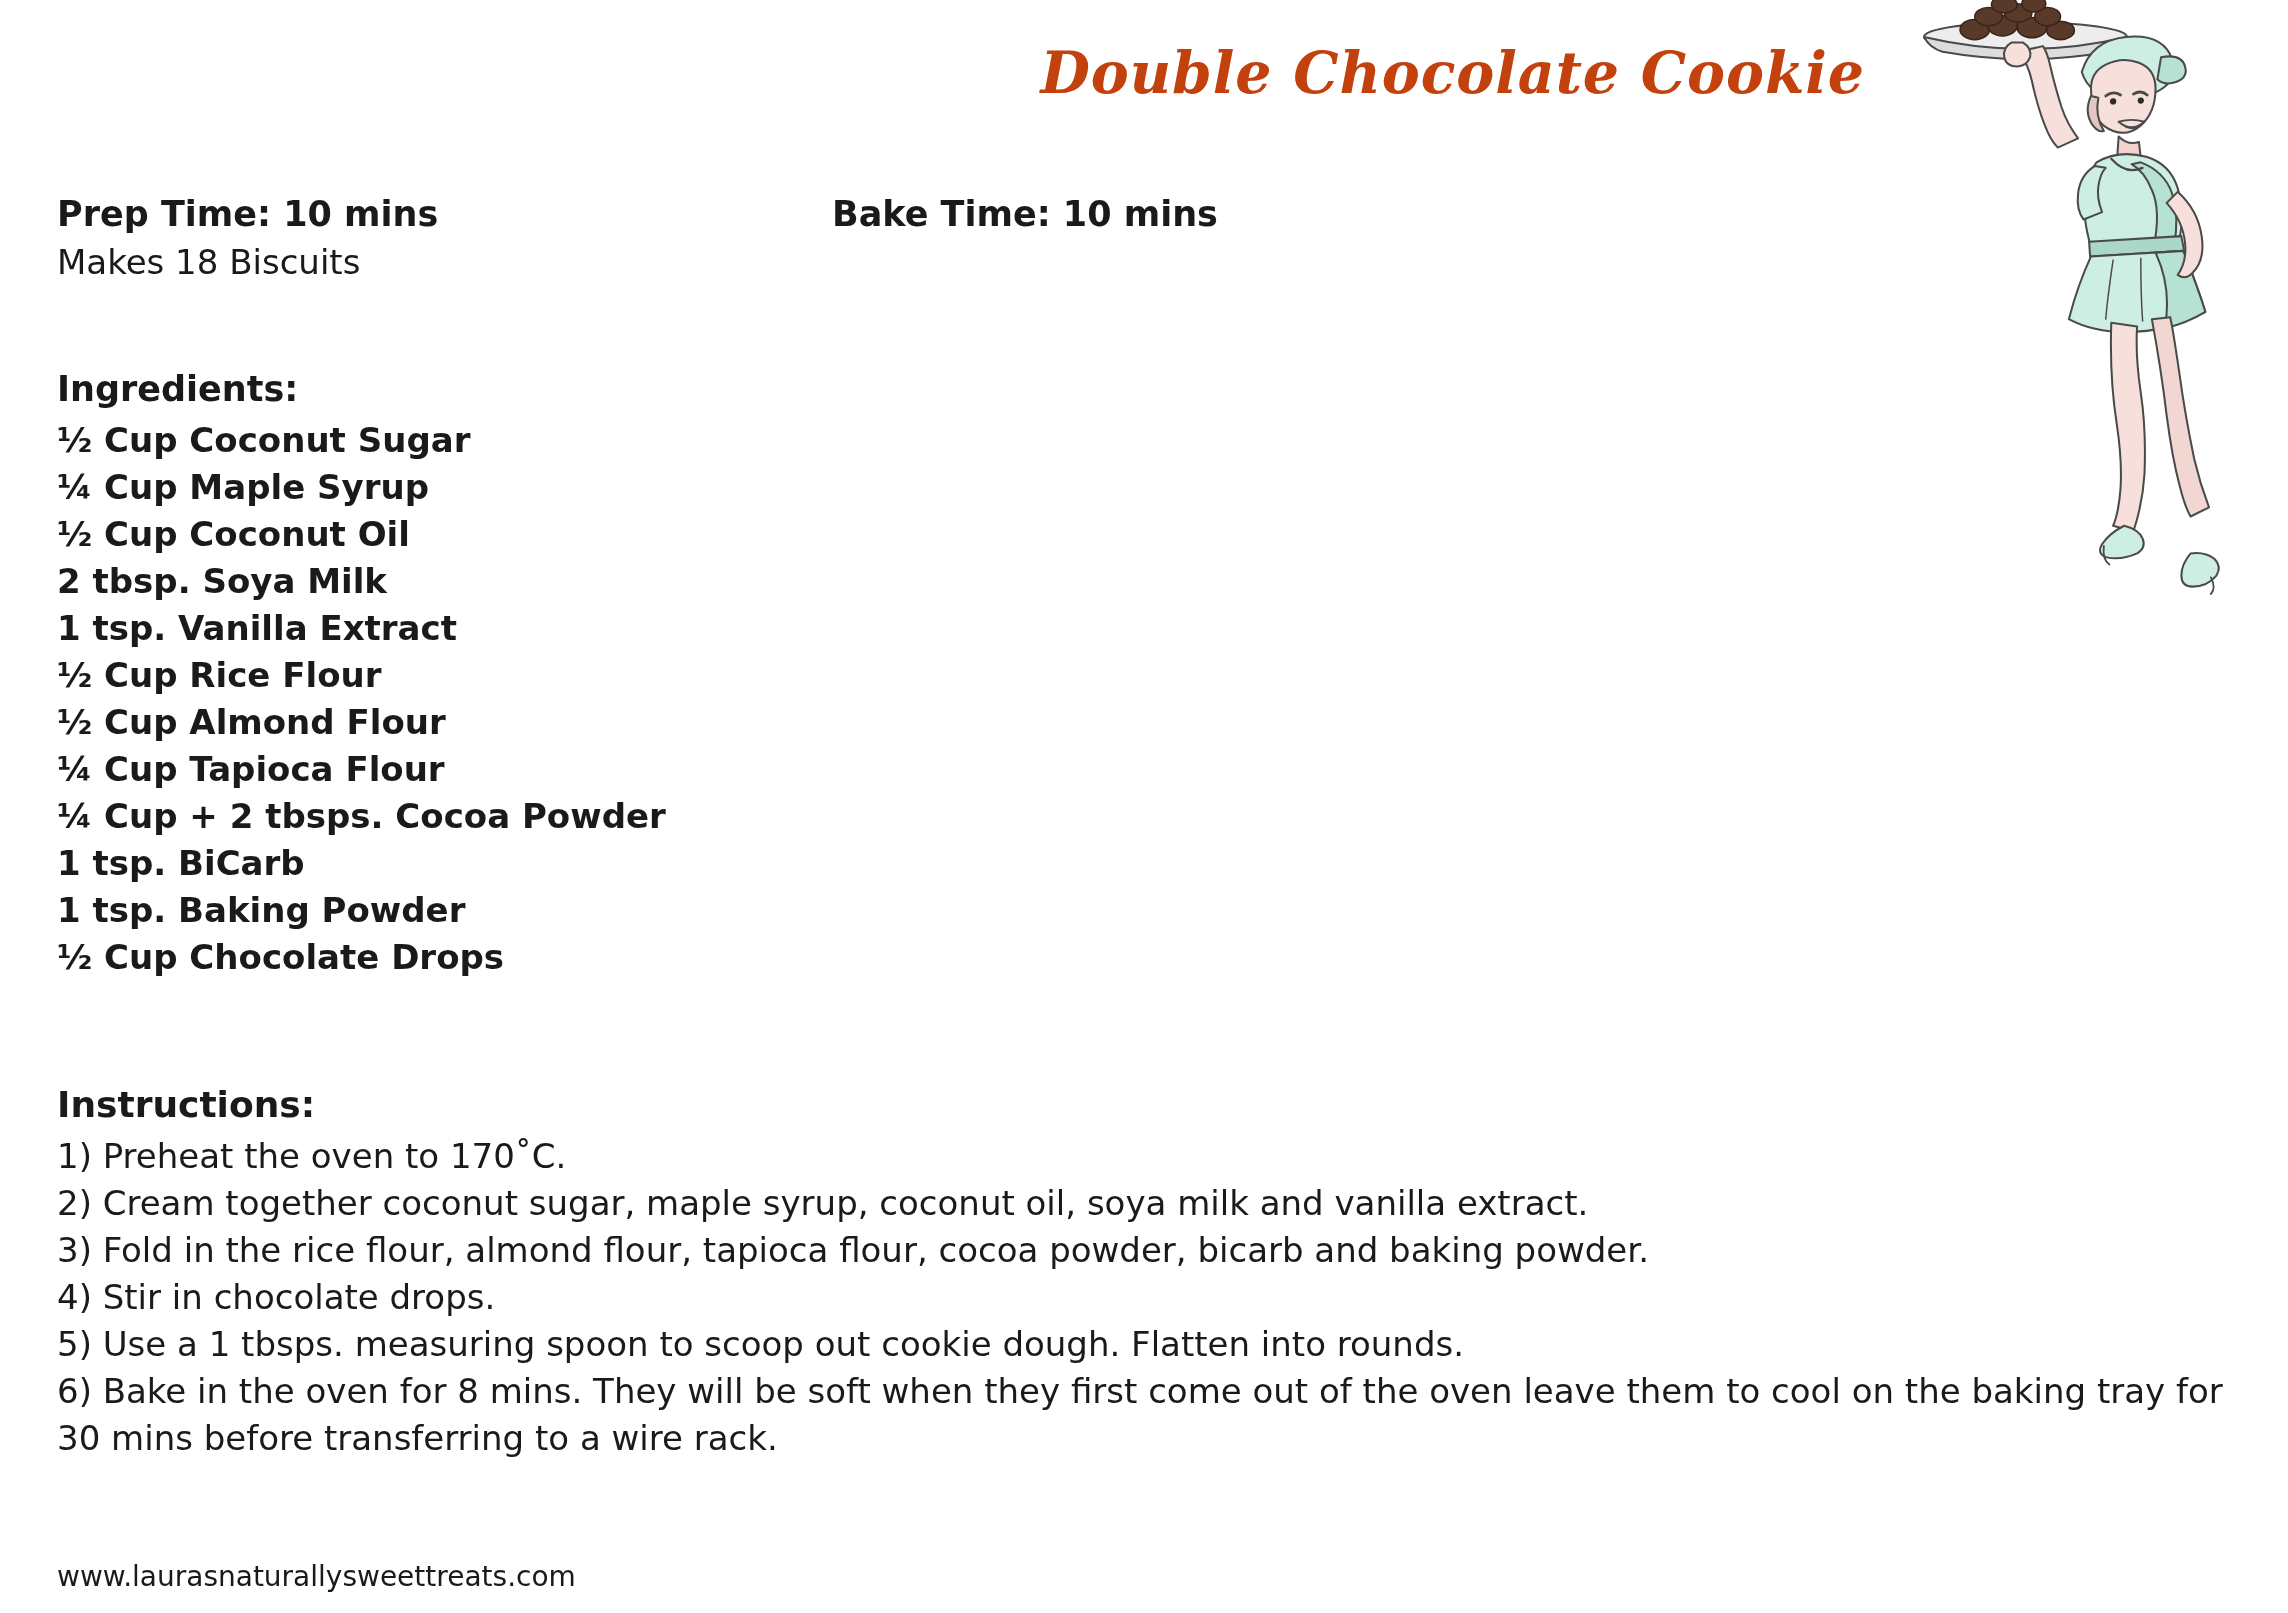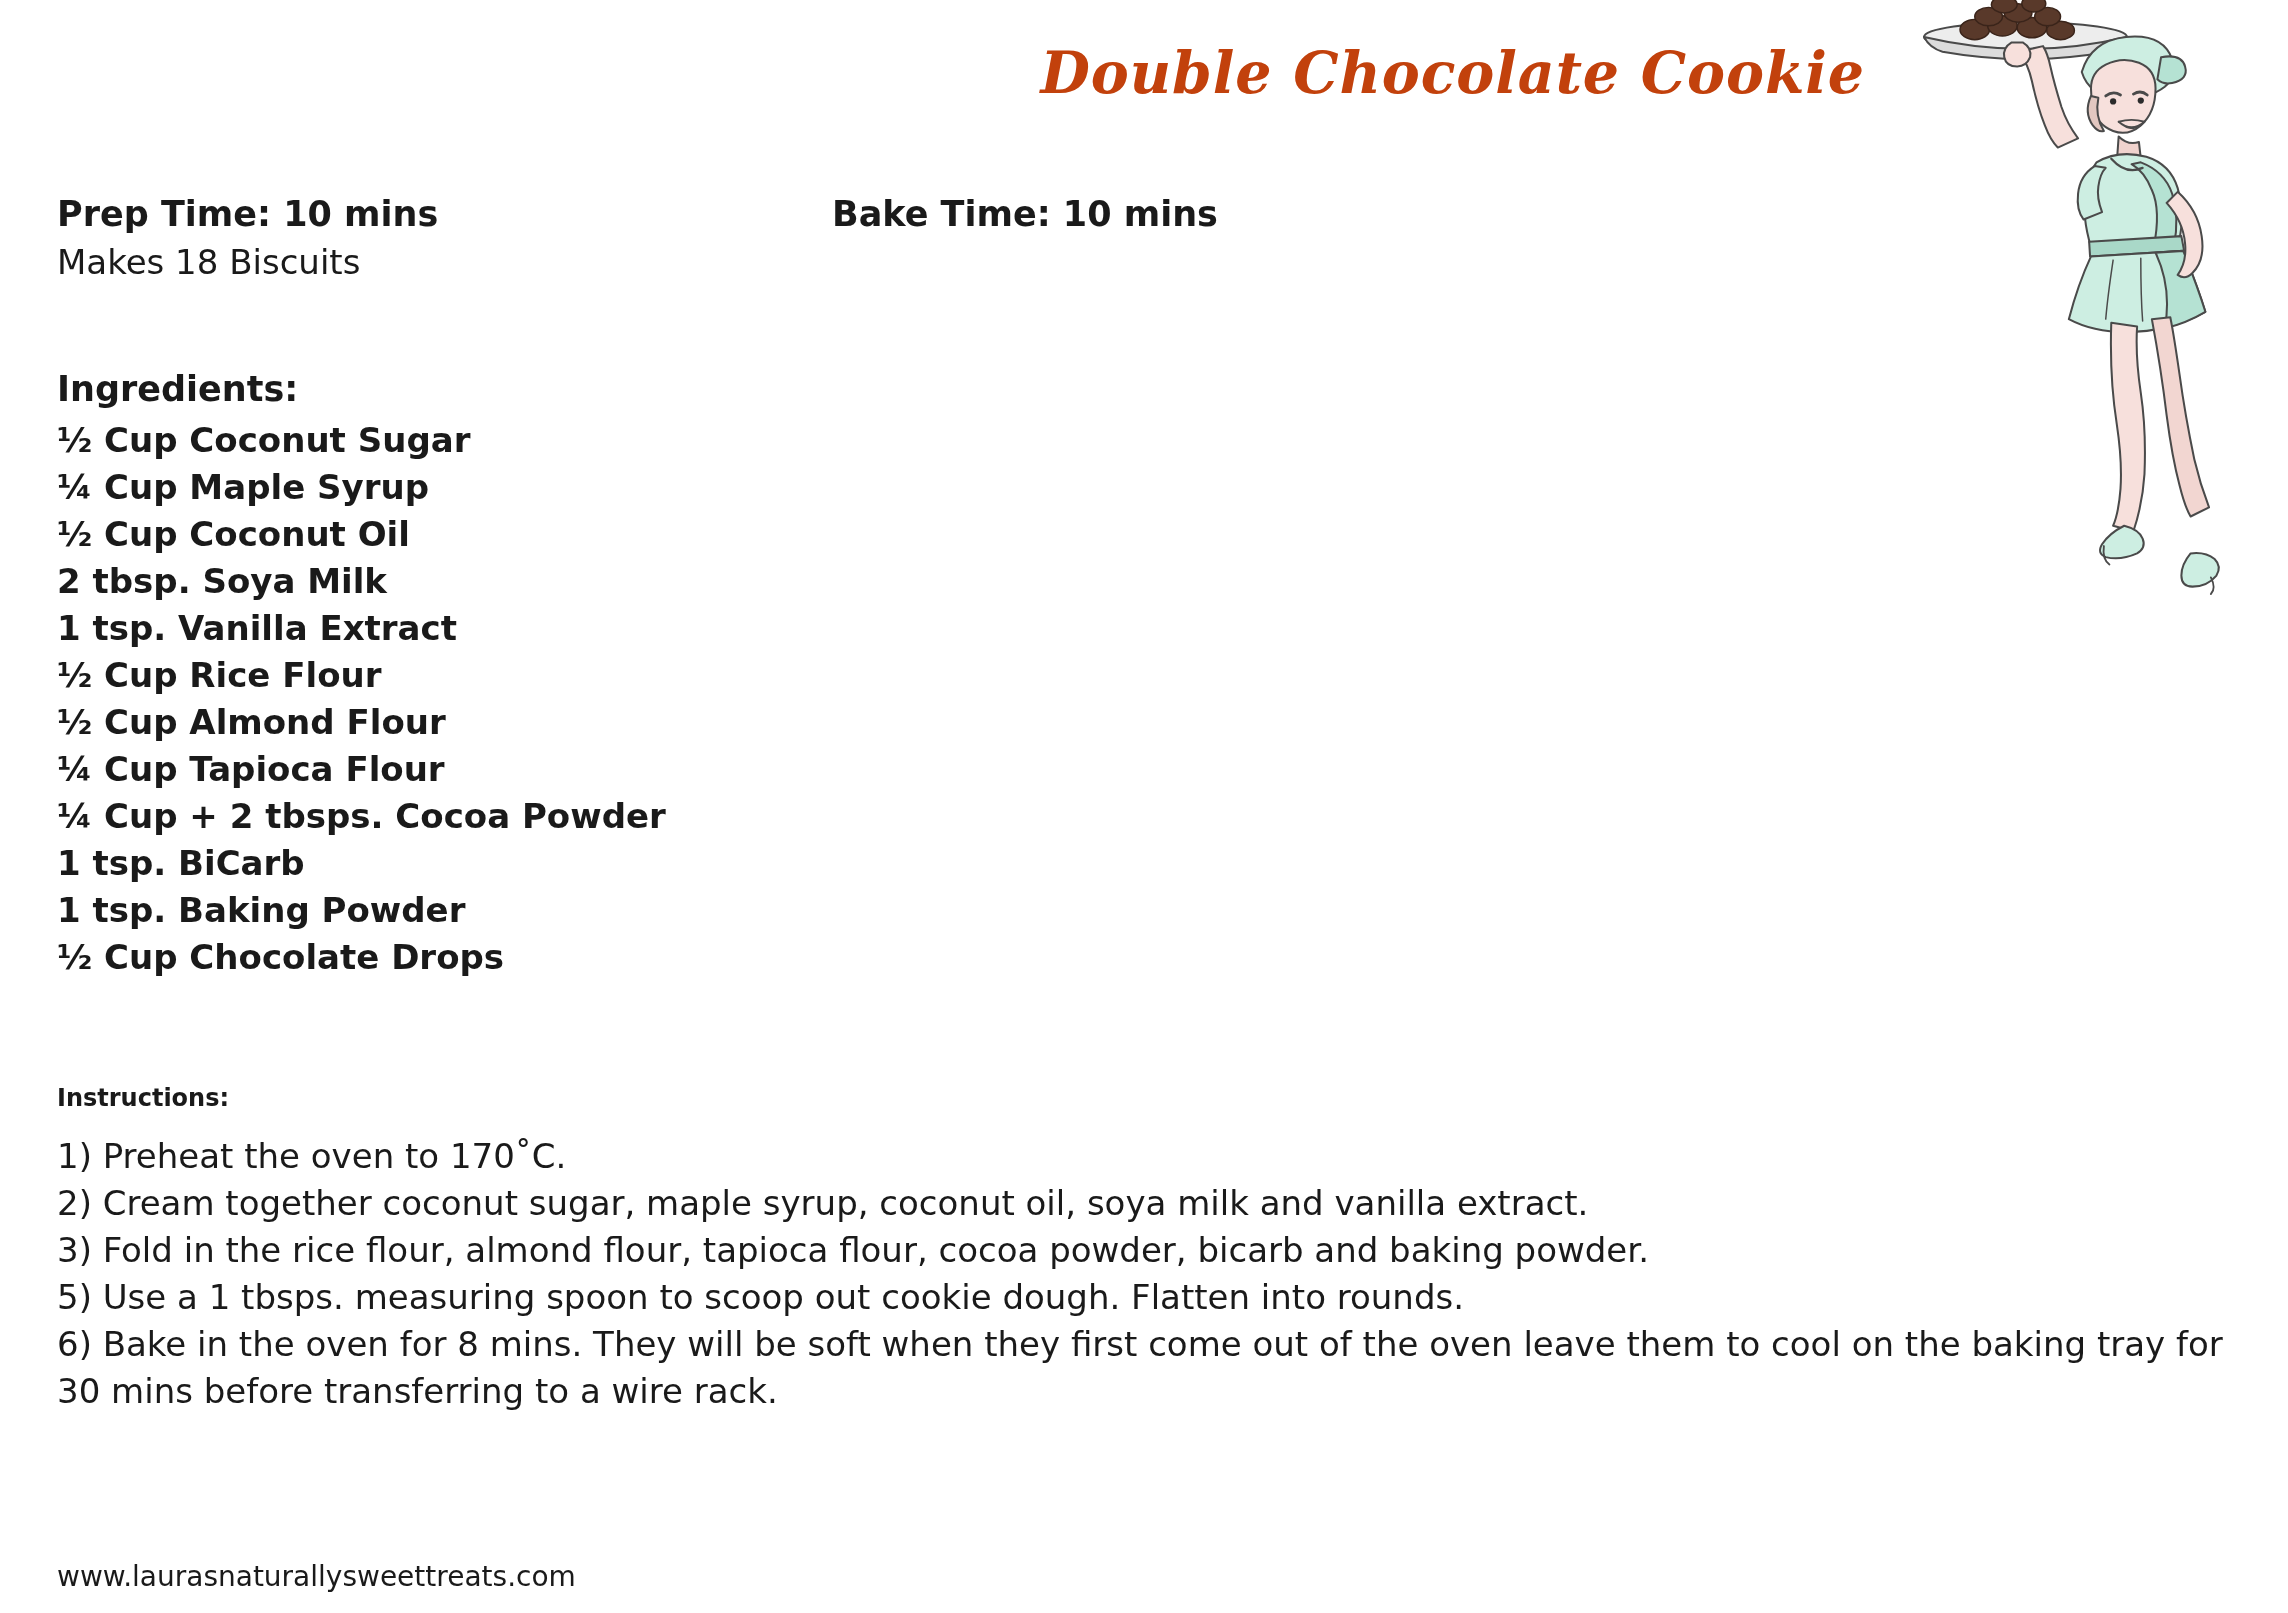--- a/index.html
+++ b/index.html
@@ -88,21 +88,21 @@
     font-size: 34px;
     line-height: 47px;
     white-space: nowrap;
   }
 
   
   .instructions-heading {
     position: absolute;
     top: 1084px;
     left: 57px;
-    font-size: 24px;
+    font-size: 36px;
     font-weight: bold;
   }
   .instructions-list {
     position: absolute;
     top: 1133px;
     left: 57px;
     width: 2215px;
     list-style: none;
     margin: 0;
     padding: 0;
@@ -157,20 +157,21 @@
     <li>1 tsp. BiCarb</li>
     <li>1 tsp. Baking Powder</li>
     <li>½ Cup Chocolate Drops</li>
   </ul>
 
   <div class="instructions-heading">Instructions:</div>
   <ul class="instructions-list">
     <li>1) Preheat the oven to 170˚C.</li>
     <li>2) Cream together coconut sugar, maple syrup, coconut oil, soya milk and vanilla extract.</li>
     <li>3) Fold in the rice flour, almond flour, tapioca flour, cocoa powder, bicarb and baking powder.</li>
+    <li>4) Stir in chocolate drops.</li>
     <li>5) Use a 1 tbsps. measuring spoon to scoop out cookie dough. Flatten into rounds.</li>
     <li>6) Bake in the oven for 8 mins. They will be soft when they first come out of the oven leave them to cool on the baking tray for 30 mins before transferring to a wire rack.</li>
   </ul>
 
   <div class="website">www.laurasnaturallysweettreats.com</div>
 
   <div class="illustration">
     <svg viewBox="0 0 440 760" width="406" height="701" xmlns="http://www.w3.org/2000/svg">
       <g stroke="#4a4a4a" stroke-width="2.2" stroke-linejoin="round" stroke-linecap="round">
 

